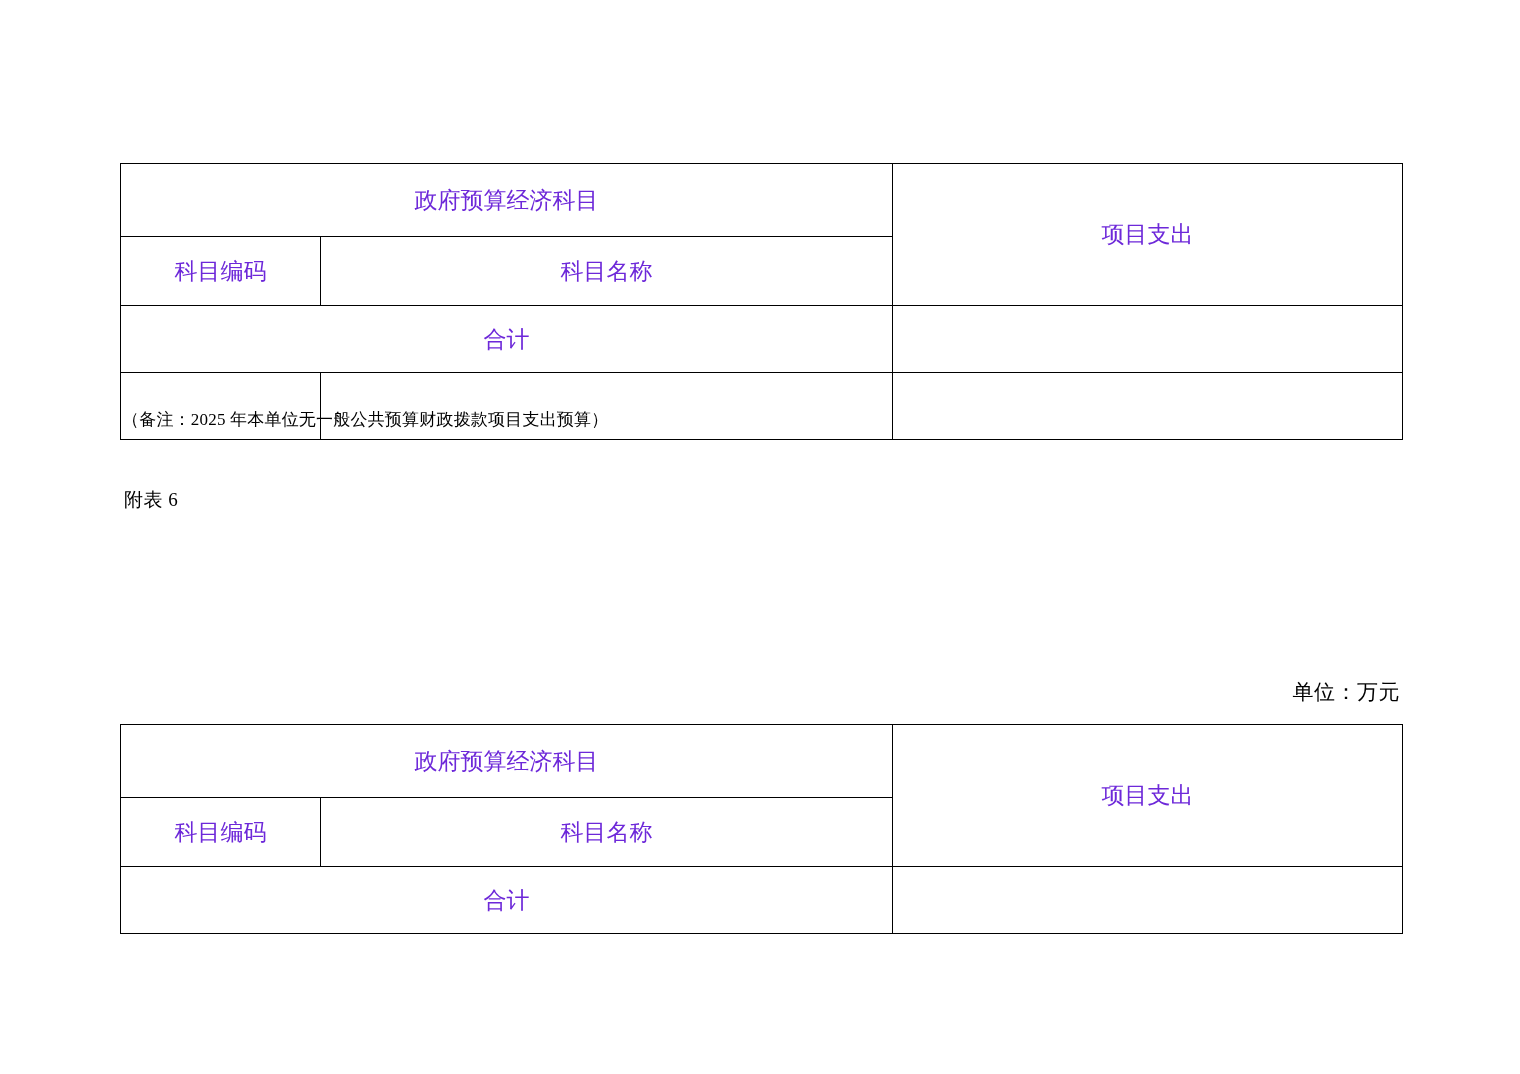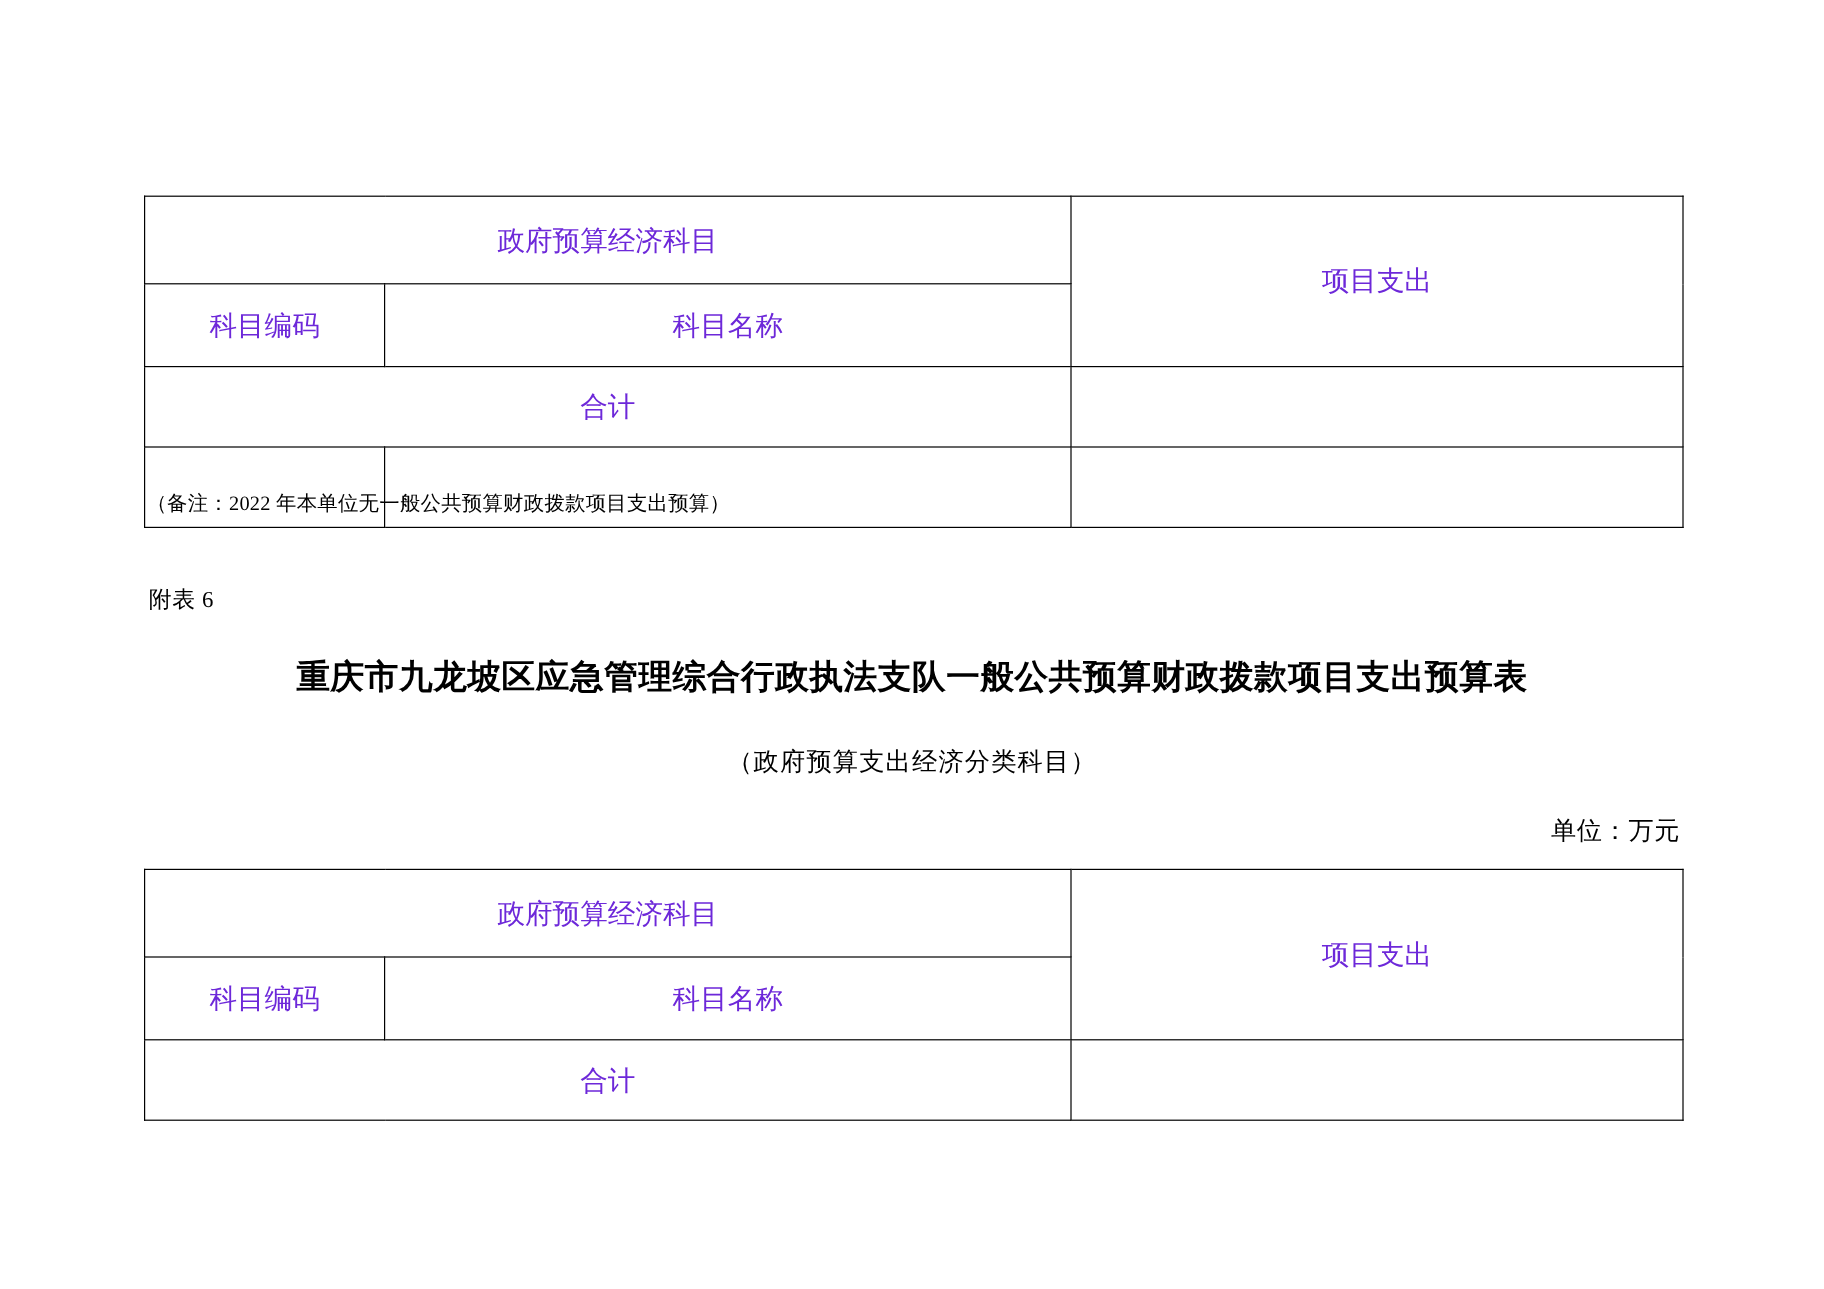--- a/index.html
+++ b/index.html
@@ -128,25 +128,23 @@
         </tr>
         <tr class="row-blank">
           <td></td>
           <td></td>
           <td></td>
         </tr>
       </tbody>
     </table>
   </div>
 
-  <div class="note">（备注：2022 年本单位无一般公共预算财政拨款项目支出预算）</div>
+  <div class="note">（备注：2025 年本单位无一般公共预算财政拨款项目支出预算）</div>
 
   <div class="attach-label">附表 6</div>
-  <div class="doc-title">重庆市九龙坡区应急管理综合行政执法支队一般公共预算财政拨款项目支出预算表</div>
-  <div class="doc-subtitle">（政府预算支出经济分类科目）</div>
   <div class="unit-label">单位：万元</div>
 
   <div id="table-block-2">
     <table class="budget">
       <colgroup>
         <col class="cell-code">
         <col class="cell-name">
         <col class="cell-value">
       </colgroup>
       <tbody>

